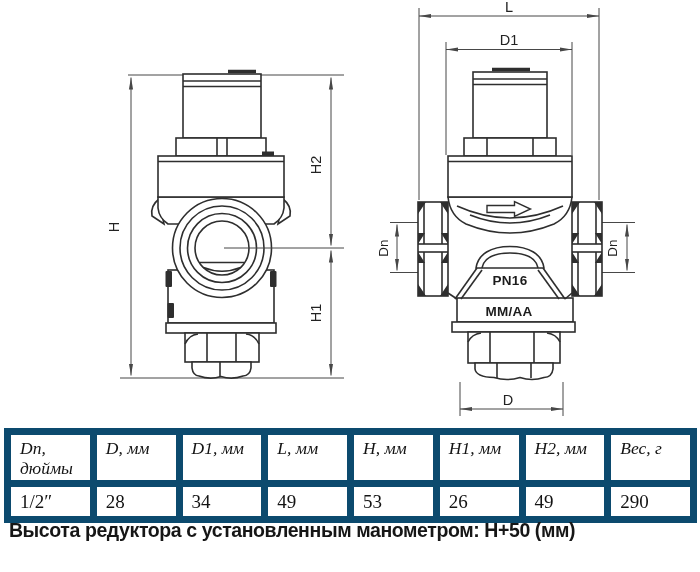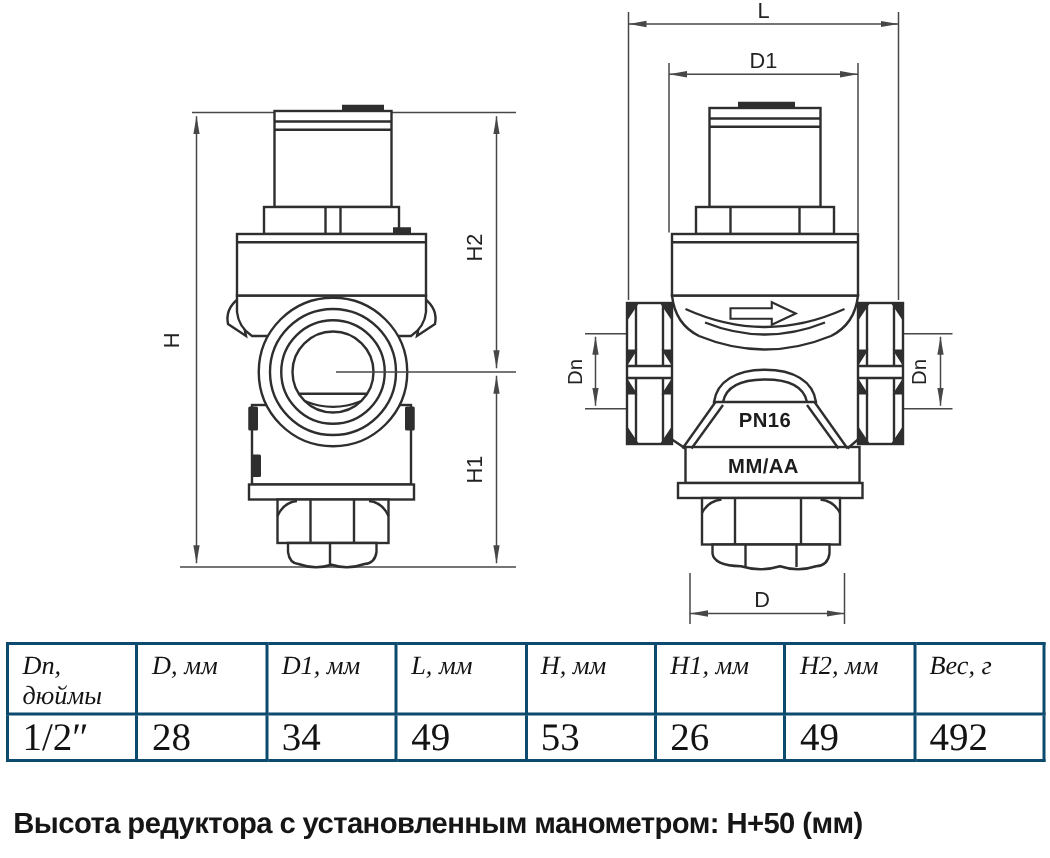--- a/index.html
+++ b/index.html
@@ -8,25 +8,25 @@
   svg{position:absolute;left:0;top:0;}
   .part{stroke:#2e2e2e;stroke-width:1.6;fill:none;}
   .partf{stroke:#2e2e2e;stroke-width:1.6;fill:#ffffff;}
   .thick{stroke:#2e2e2e;stroke-width:3.5;fill:none;}
   .dim{stroke:#474747;stroke-width:1;fill:none;}
   .dark{fill:#2e2e2e;stroke:none;}
   .lbl{font-family:"Liberation Sans",sans-serif;font-size:14.5px;fill:#222;}
   .lbl-s{font-family:"Liberation Sans",sans-serif;font-size:13.5px;fill:#222;}
   .mark{font-family:"Liberation Sans",sans-serif;font-size:13.5px;font-weight:700;fill:#1c1c1c;letter-spacing:.3px;}
   table.dims{position:absolute;left:4px;top:428px;width:693px;border-collapse:collapse;table-layout:fixed;}
-  table.dims td{border:2px solid #0c4a6e;font-family:"Liberation Serif",serif;color:#131313;
+  table.dims td{border:7px solid #0c4a6e;font-family:"Liberation Serif",serif;color:#131313;
                 vertical-align:top;padding:1px 2px 0 9px;overflow:hidden;white-space:nowrap;}
   tr.hdr td{height:42px;font-style:italic;font-size:17.5px;line-height:20px;padding-top:3px;}
-  tr.data td{height:28px;font-size:26px;line-height:27px;}
-  .caption{position:absolute;left:0;top:538px;width:584px;text-align:center;
+  tr.data td{height:28px;font-size:19px;line-height:27px;}
+  .caption{position:absolute;left:0;top:519px;width:584px;text-align:center;
            font-family:"Liberation Sans",sans-serif;font-weight:700;font-size:19.5px;
            letter-spacing:-0.4px;color:#161616;}
 </style>
 </head>
 <body>
 
 <div class="sheet">
 
   <svg width="700" height="420" viewBox="0 0 700 420">
     <defs>
@@ -195,19 +195,19 @@
       <td>Вес, г</td>
     </tr>
     <tr class="data">
       <td>1/2″</td>
       <td>28</td>
       <td>34</td>
       <td>49</td>
       <td>53</td>
       <td>26</td>
       <td>49</td>
-      <td>492</td>
+      <td>290</td>
     </tr>
   </tbody>
     </table>
 
   <div class="caption">Высота редуктора с установленным манометром: H+50 (мм)</div>
 </div>
 
 </body></html>

